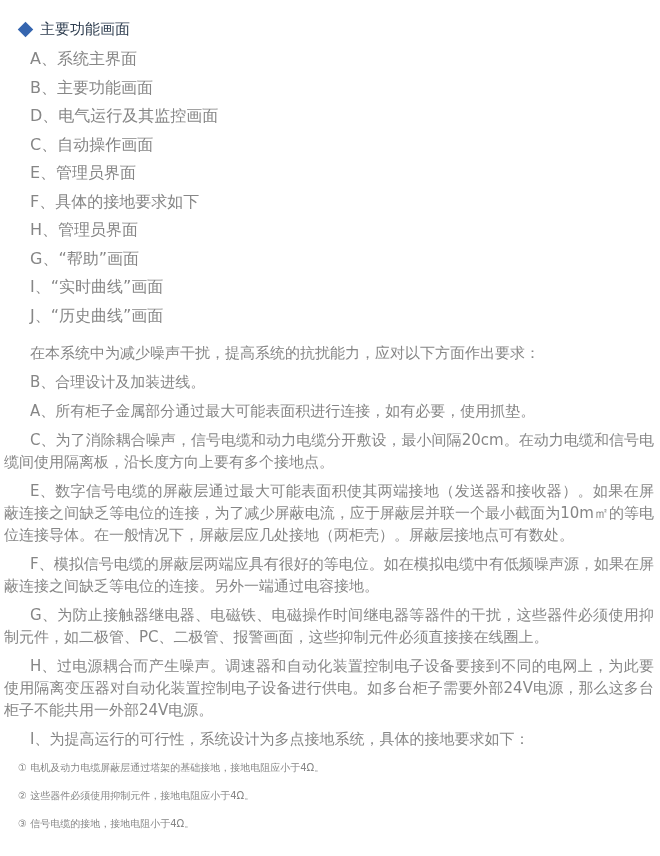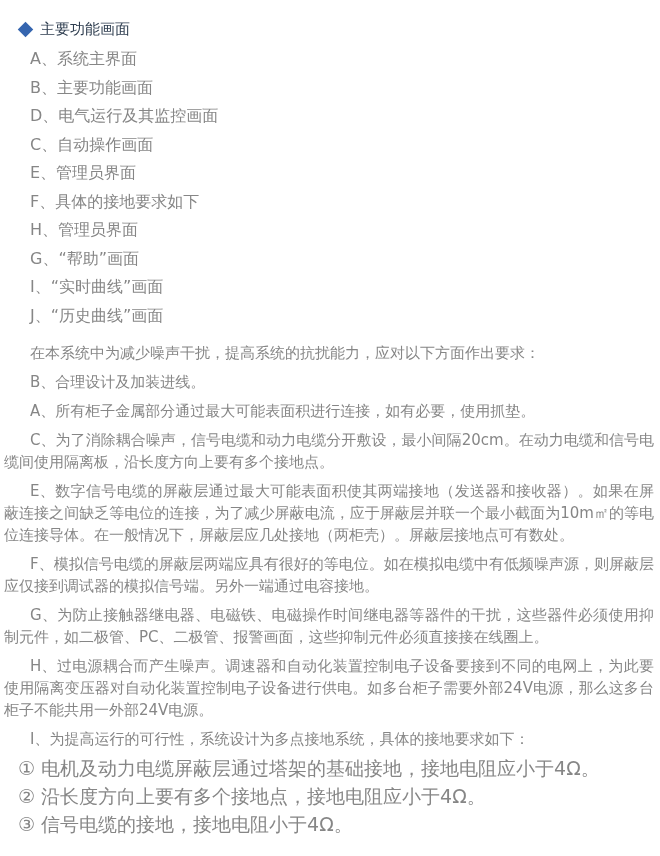--- a/index.html
+++ b/index.html
@@ -53,21 +53,21 @@
   .para {
     font-size: 15px;
     color: var(--body-text);
     line-height: 22px;
     margin: 7px 0;
     text-indent: 26px;
     text-align: justify;
   }
   .num-list { margin-top: 4px; }
   .num-item {
-    font-size: 19px;
+    font-size: 10px;
     color: var(--body-text);
     line-height: 22px;
     margin: 6px 0;
     padding-left: 14px;
   }
 </style>
 </head>
 <body>
 
 <div class="page">
@@ -91,25 +91,25 @@
       </ul>
   </section>
 
   <section class="section-emc">
     <div class="para-block" id="emc-paragraphs">
         <p class="para">在本系统中为减少噪声干扰，提高系统的抗扰能力，应对以下方面作出要求：</p>
         <p class="para">B、合理设计及加装进线。</p>
         <p class="para">A、所有柜子金属部分通过最大可能表面积进行连接，如有必要，使用抓垫。</p>
         <p class="para">C、为了消除耦合噪声，信号电缆和动力电缆分开敷设，最小间隔20cm。在动力电缆和信号电缆间使用隔离板，沿长度方向上要有多个接地点。</p>
         <p class="para">E、数字信号电缆的屏蔽层通过最大可能表面积使其两端接地（发送器和接收器）。如果在屏蔽连接之间缺乏等电位的连接，为了减少屏蔽电流，应于屏蔽层并联一个最小截面为10m㎡的等电位连接导体。在一般情况下，屏蔽层应几处接地（两柜壳）。屏蔽层接地点可有数处。</p>
-        <p class="para">F、模拟信号电缆的屏蔽层两端应具有很好的等电位。如在模拟电缆中有低频噪声源，则屏蔽层应仅接到调试器的模拟信号端。另外一端通过电容接地。</p>
+        <p class="para">F、模拟信号电缆的屏蔽层两端应具有很好的等电位。如在模拟电缆中有低频噪声源，如果在屏蔽连接之间缺乏等电位的连接。另外一端通过电容接地。</p>
         <p class="para">G、为防止接触器继电器、电磁铁、电磁操作时间继电器等器件的干扰，这些器件必须使用抑制元件，如二极管、PC、二极管、报警画面，这些抑制元件必须直接接在线圈上。</p>
         <p class="para">H、过电源耦合而产生噪声。调速器和自动化装置控制电子设备要接到不同的电网上，为此要使用隔离变压器对自动化装置控制电子设备进行供电。如多台柜子需要外部24V电源，那么这多台柜子不能共用一外部24V电源。</p>
         <p class="para">I、为提高运行的可行性，系统设计为多点接地系统，具体的接地要求如下：</p>
       </div>
     <div class="num-list" id="emc-numbered">
         <div class="num-item">① 电机及动力电缆屏蔽层通过塔架的基础接地，接地电阻应小于4Ω。</div>
-        <div class="num-item">② 沿长度方向上要有多个接地点，接地电阻应小于4Ω。</div>
+        <div class="num-item">② 这些器件必须使用抑制元件，接地电阻应小于4Ω。</div>
         <div class="num-item">③ 信号电缆的接地，接地电阻小于4Ω。</div>
       </div>
   </section>
 
 </div>
 
 </body></html>

